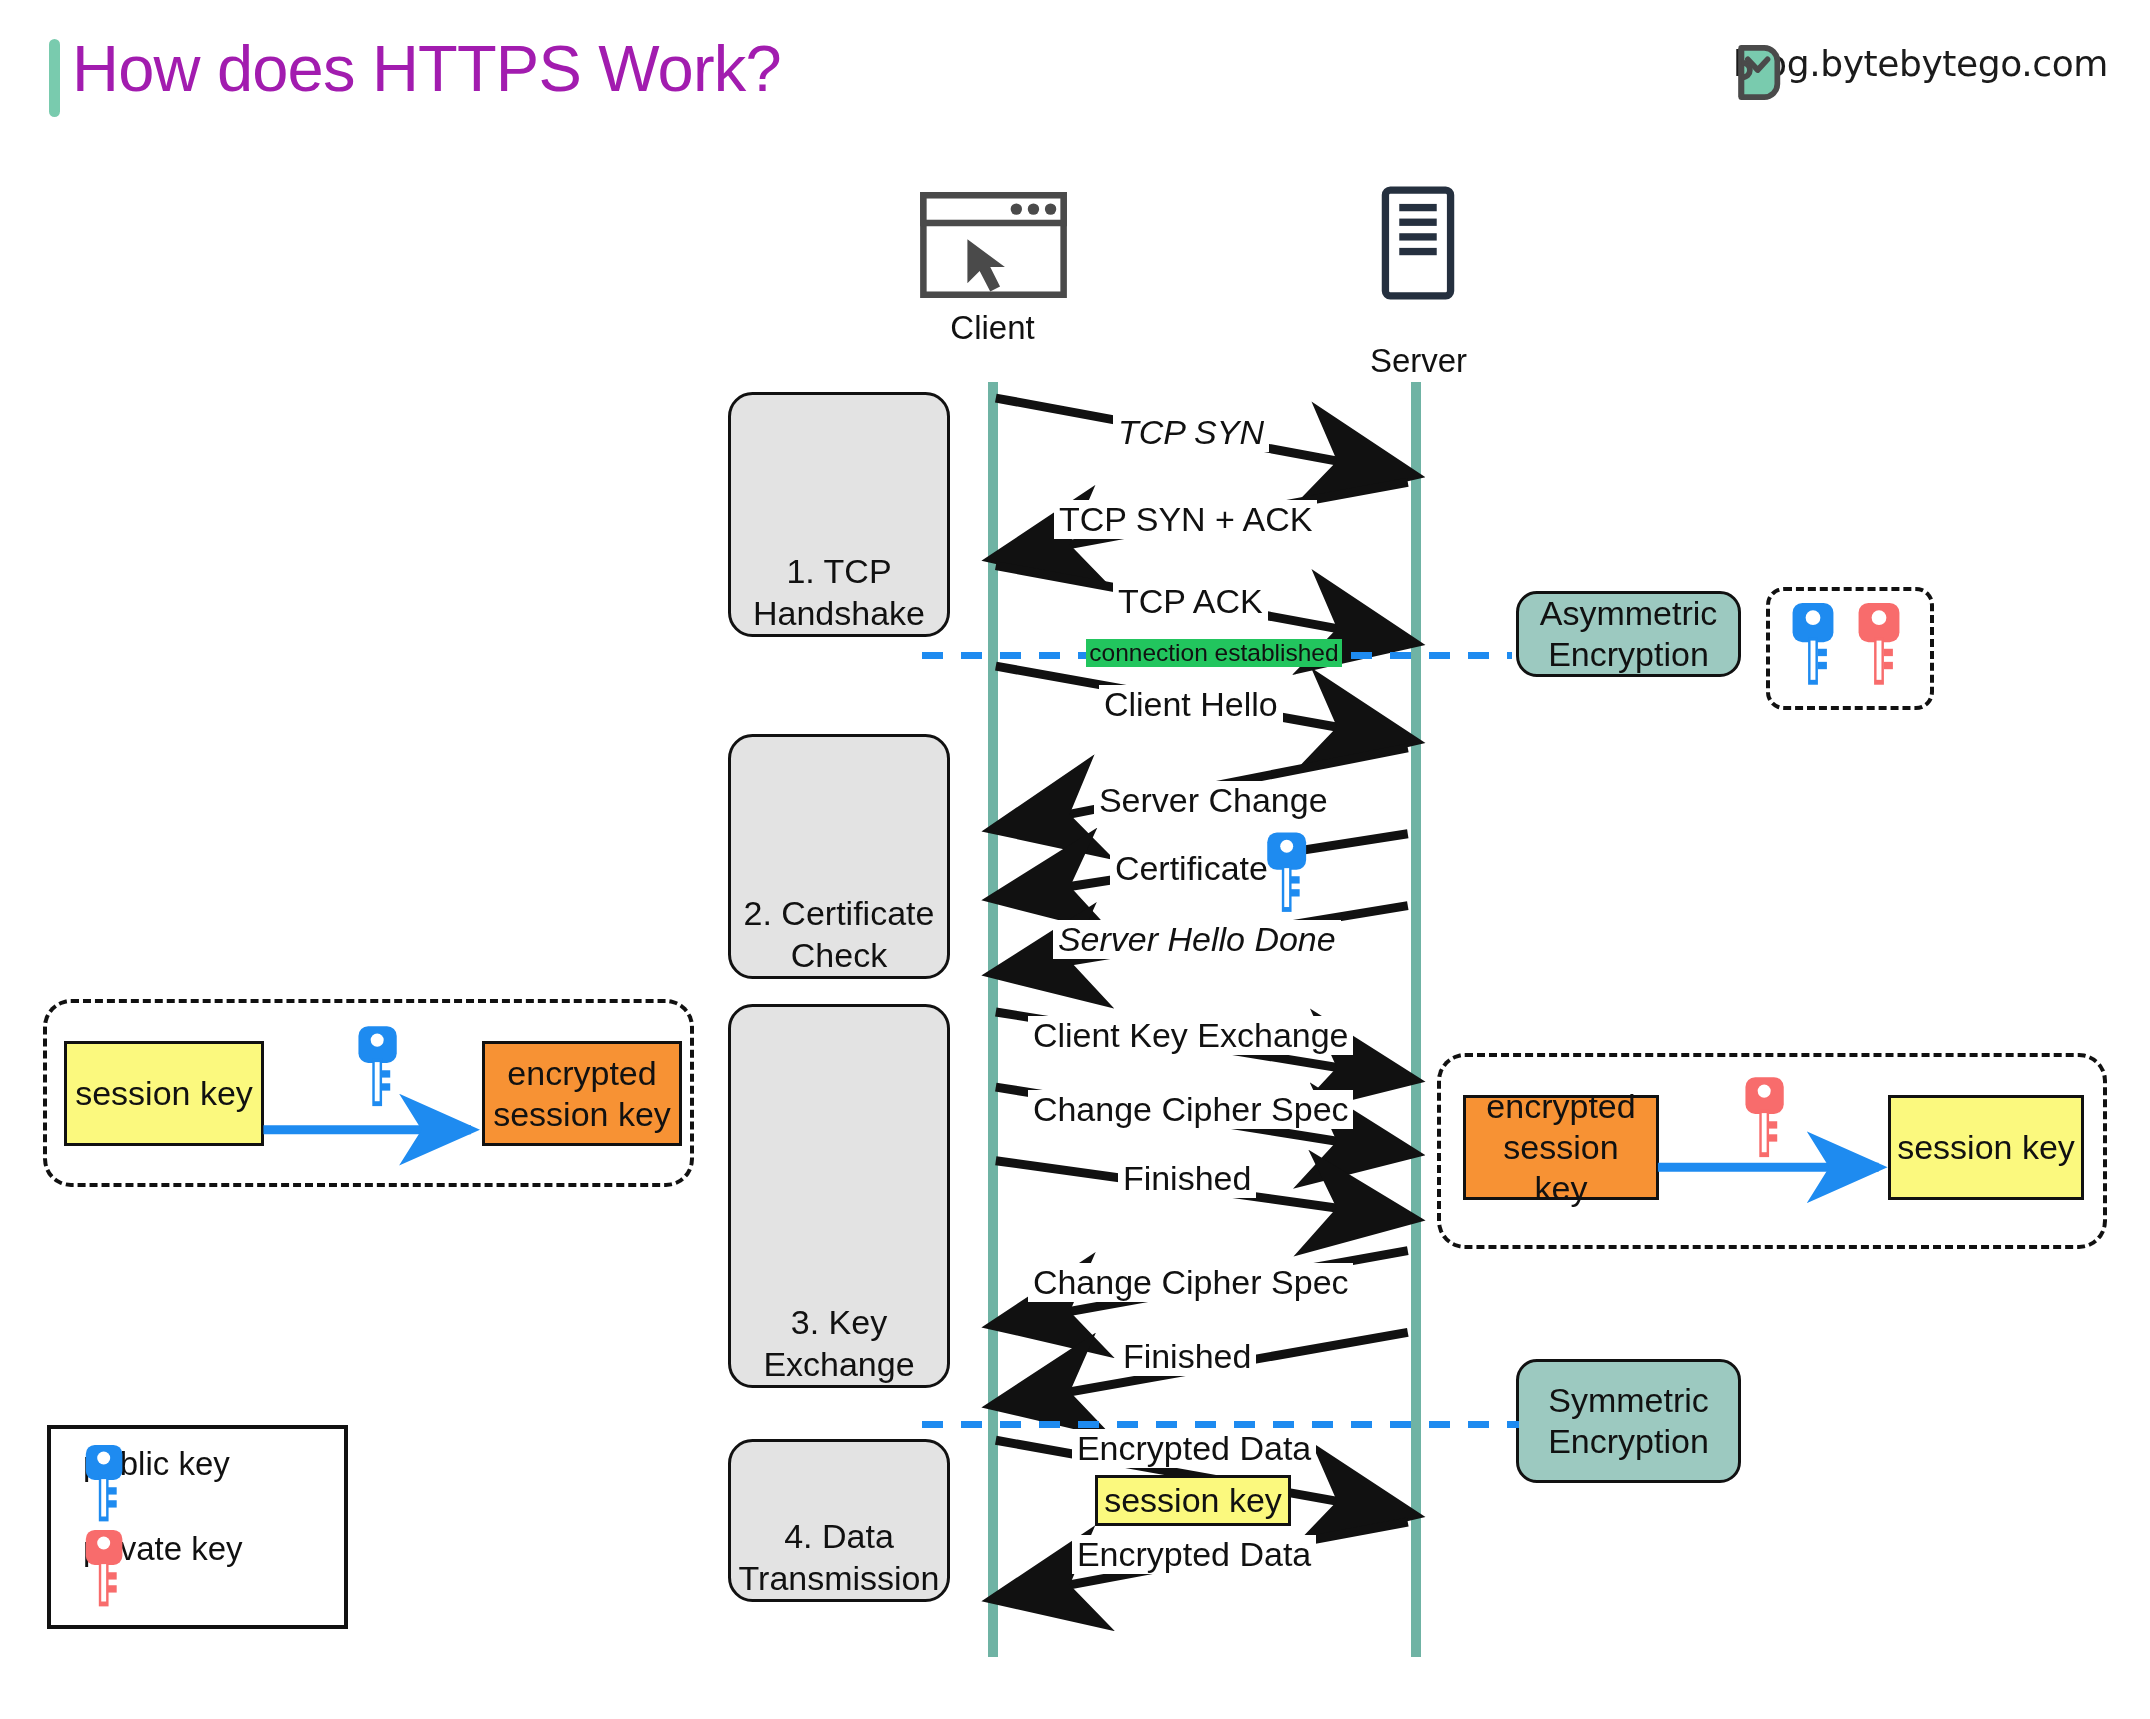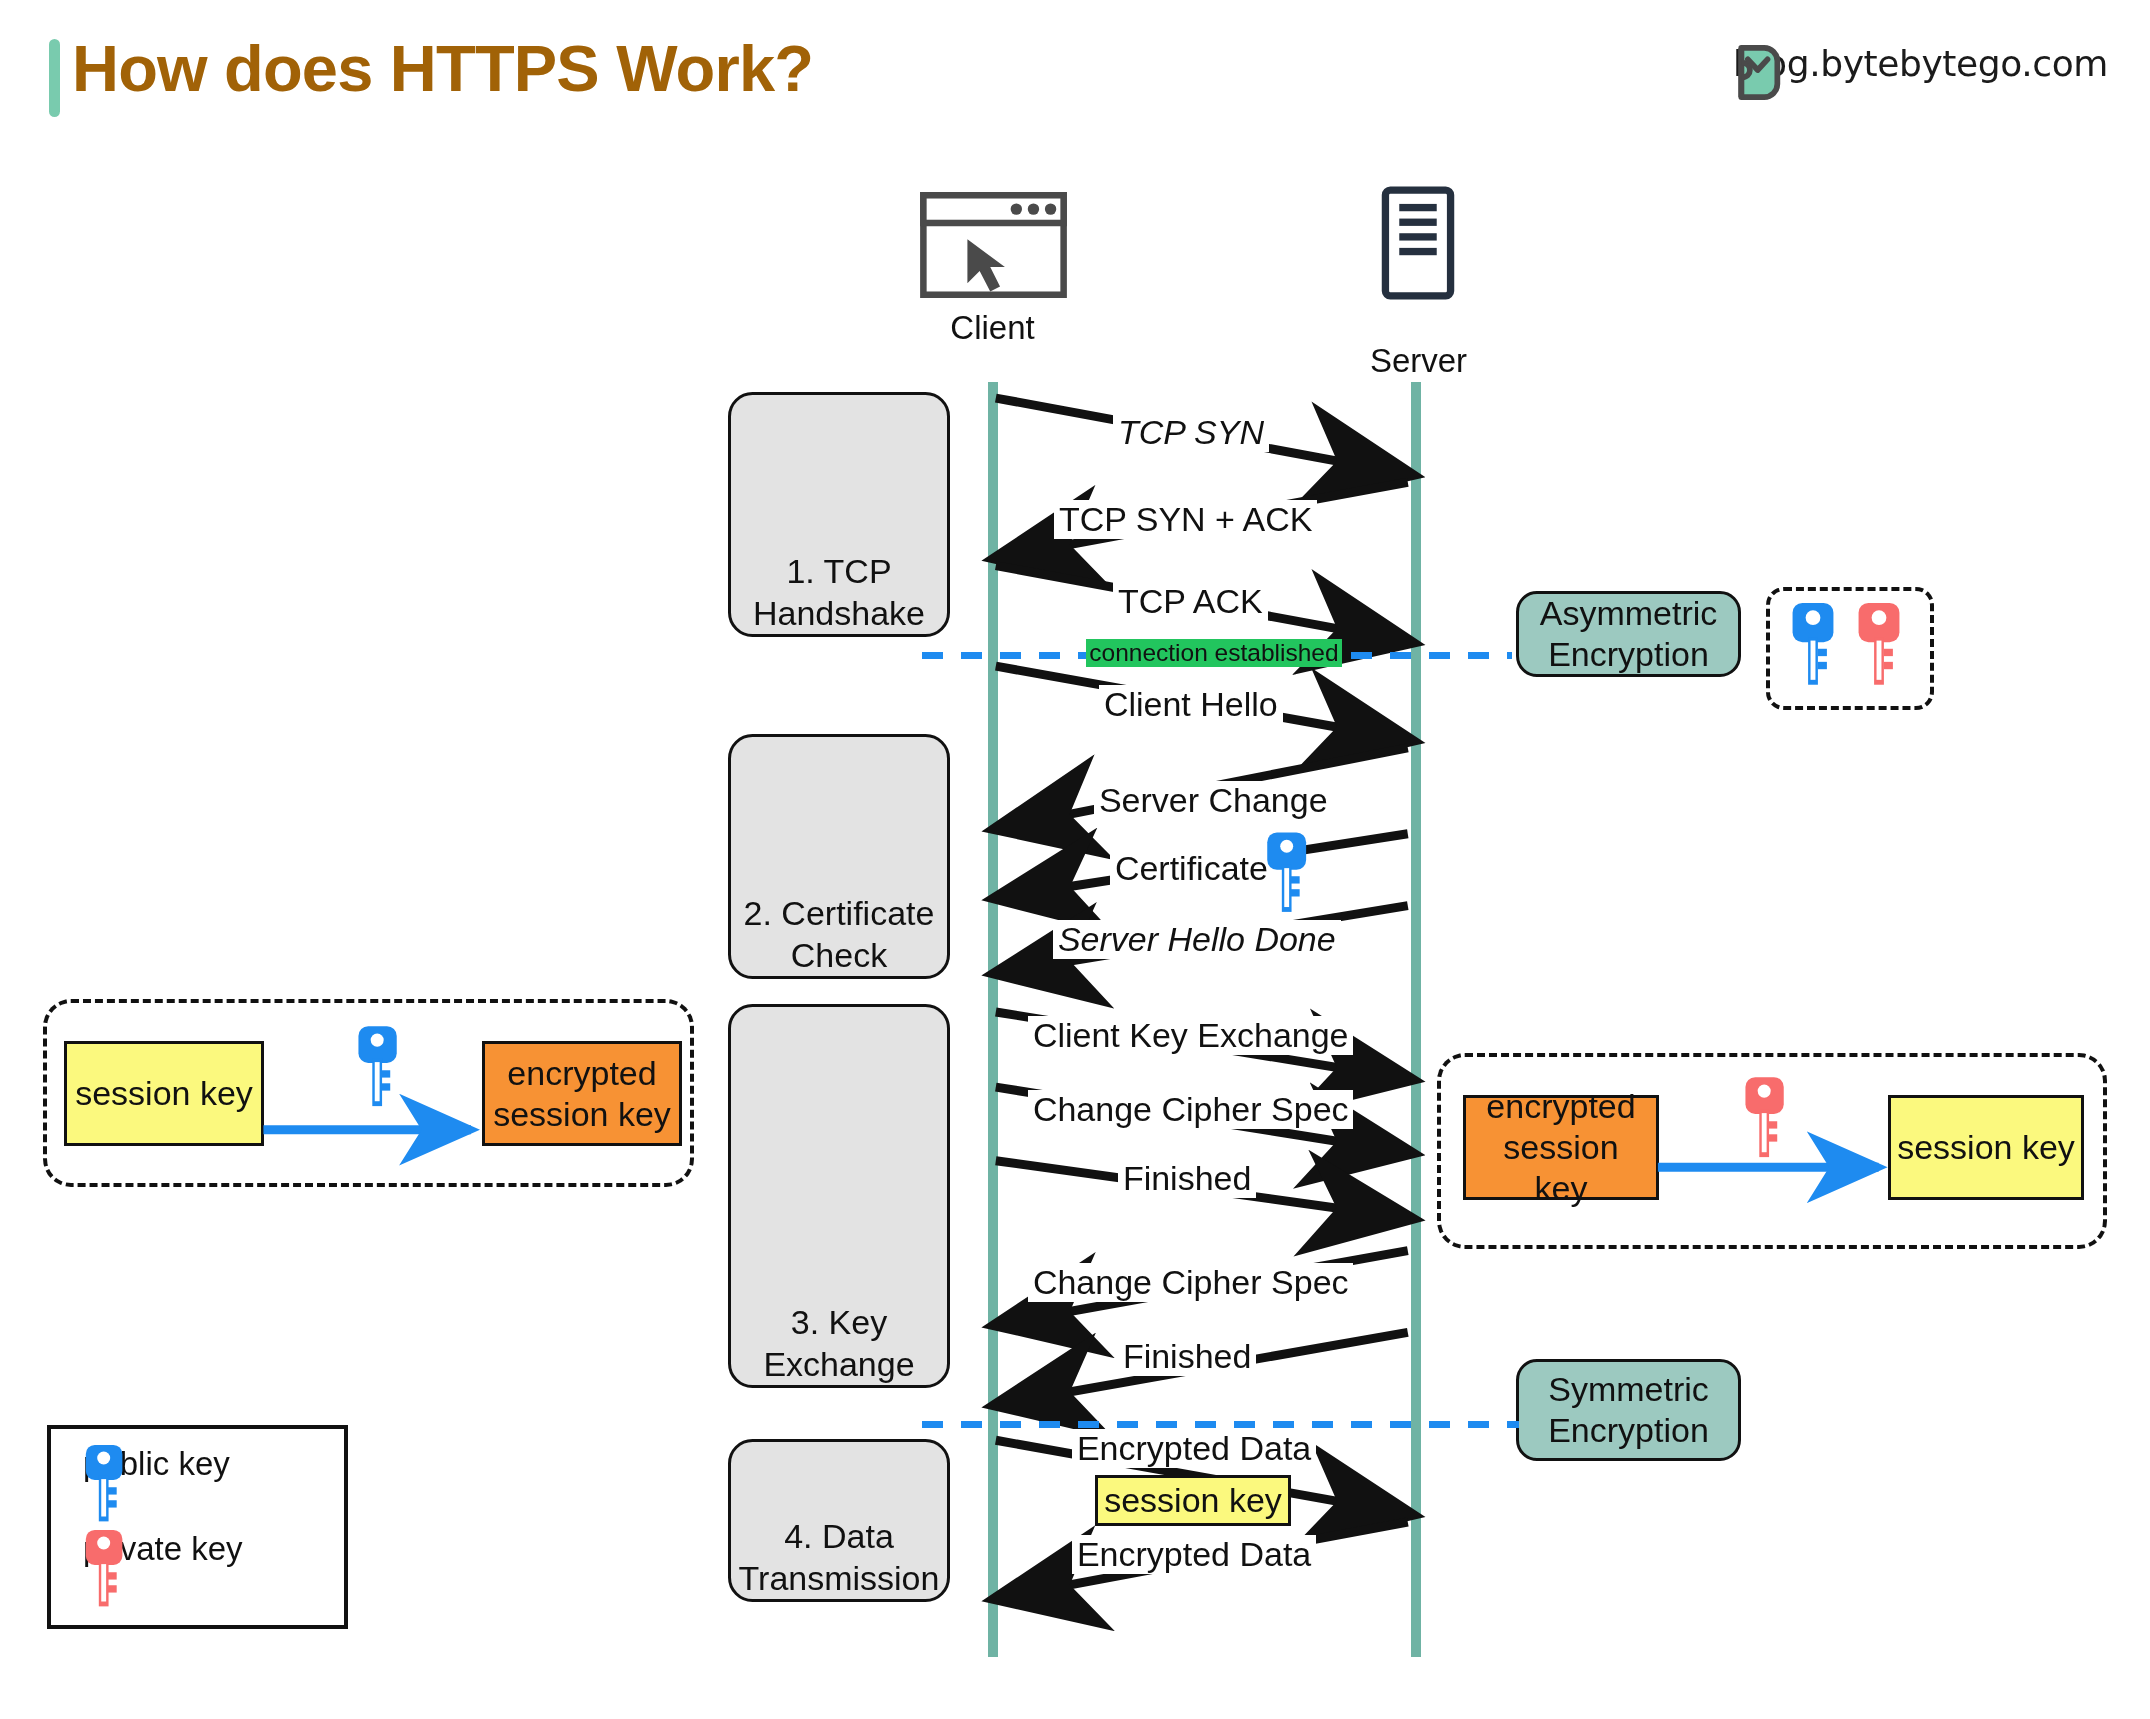--- a/index.html
+++ b/index.html
@@ -1,21 +1,21 @@
 <!DOCTYPE html>
 <html style="font-size:13px"><head>
 <meta charset="utf-8">
 <style>
   html,body{margin:0;padding:0;background:#fff;}
   body{font-family:"Liberation Sans",sans-serif;}
   #page{position:relative;width:2151px;height:1719px;background:#fff;overflow:hidden;}
 
   
   .title-bar{position:absolute;left:49px;top:39px;width:11.4px;height:78px;background:#79CBAE;border-radius:5.7px;}
-  .title{position:absolute;left:72px;top:31px;font-size:65px;color:#a16207;letter-spacing:-0.8px;white-space:nowrap;font-weight:bold;}
+  .title{position:absolute;left:72px;top:31px;font-size:65px;color:#a21caf;letter-spacing:-0.8px;white-space:nowrap;}
 
   .brand{position:absolute;right:43px;top:43px;display:flex;align-items:center;gap:11.4px;}
   .brand-text{font-size:36px;color:#1b1b1b;font-family:"DejaVu Sans",sans-serif;letter-spacing:-0.4px;white-space:nowrap;}
 
   
   .lifeline{position:absolute;width:9.8px;background:#6FB3A4;}
 
   
   .actor-label{position:absolute;font-size:33px;color:#111;white-space:nowrap;text-align:center;}
 
@@ -178,21 +178,21 @@
 
   <div class="dashline" style="left:922px;top:652px;width:590px;"></div>
   <div class="dashnote" style="left:1086px;top:639px;">connection established</div>
 
   <div class="dashline" style="left:922px;top:1421px;width:597px;"></div>
 
   <div class="encbox" style="left:1516px;top:591px;width:225px;height:86px;">
     <span style="white-space:normal;max-width:204px;">Asymmetric Encryption</span>
   </div>
 
-  <div class="encbox" style="left:1516px;top:1359px;width:225px;height:102px;">
+  <div class="encbox" style="left:1516px;top:1359px;width:225px;height:124px;">
     <span style="white-space:normal;max-width:204px;">Symmetric Encryption</span>
   </div>
 
   <div class="dashgroup" style="left:1766px;top:587px;width:168px;height:123px;border-radius:18px;"></div>
   <svg width="46" height="85" style="left:1790px;top:603px;z-index:2;" viewBox="0 0 56 104">
     <rect x="3" y="0" width="50" height="48" rx="12" fill="#1E8BF0"></rect>
     <circle cx="28" cy="18" r="9" fill="#fff"></circle>
     <rect x="22" y="42" width="12" height="58" fill="#1E8BF0"></rect>
     <rect x="25" y="46" width="6" height="48" fill="#fff"></rect>
     <rect x="34" y="56" width="11" height="9" fill="#1E8BF0"></rect>

